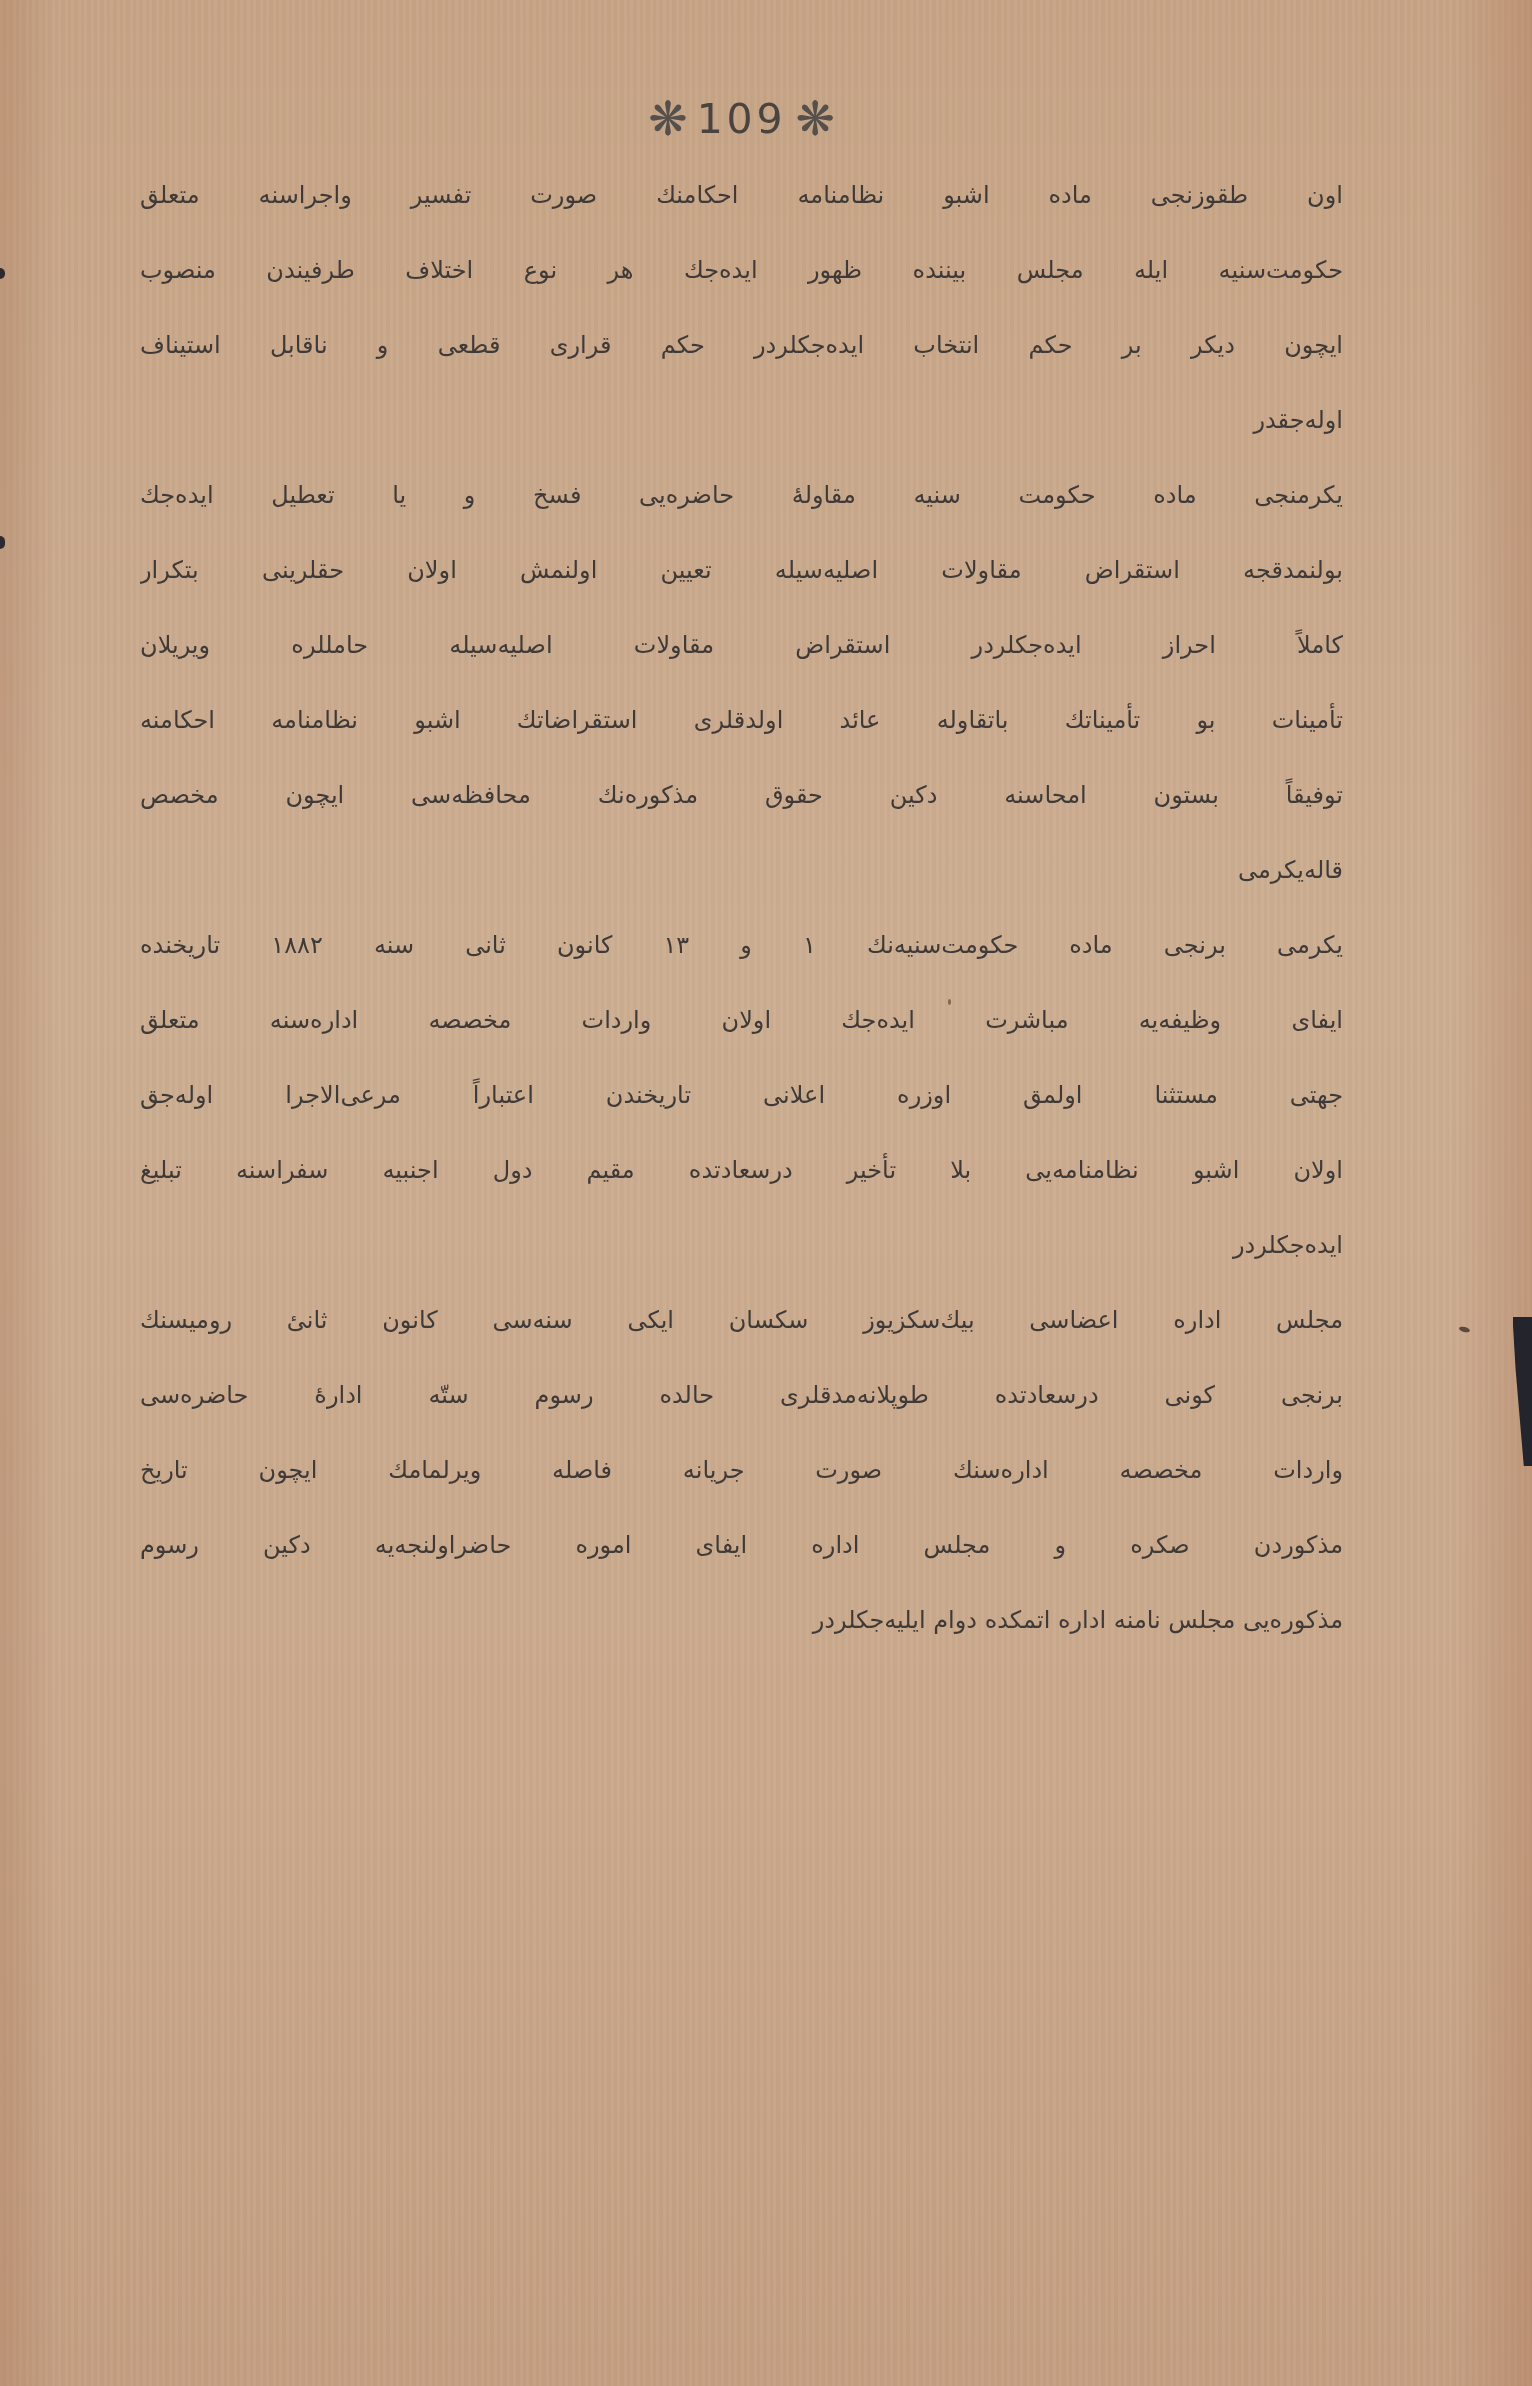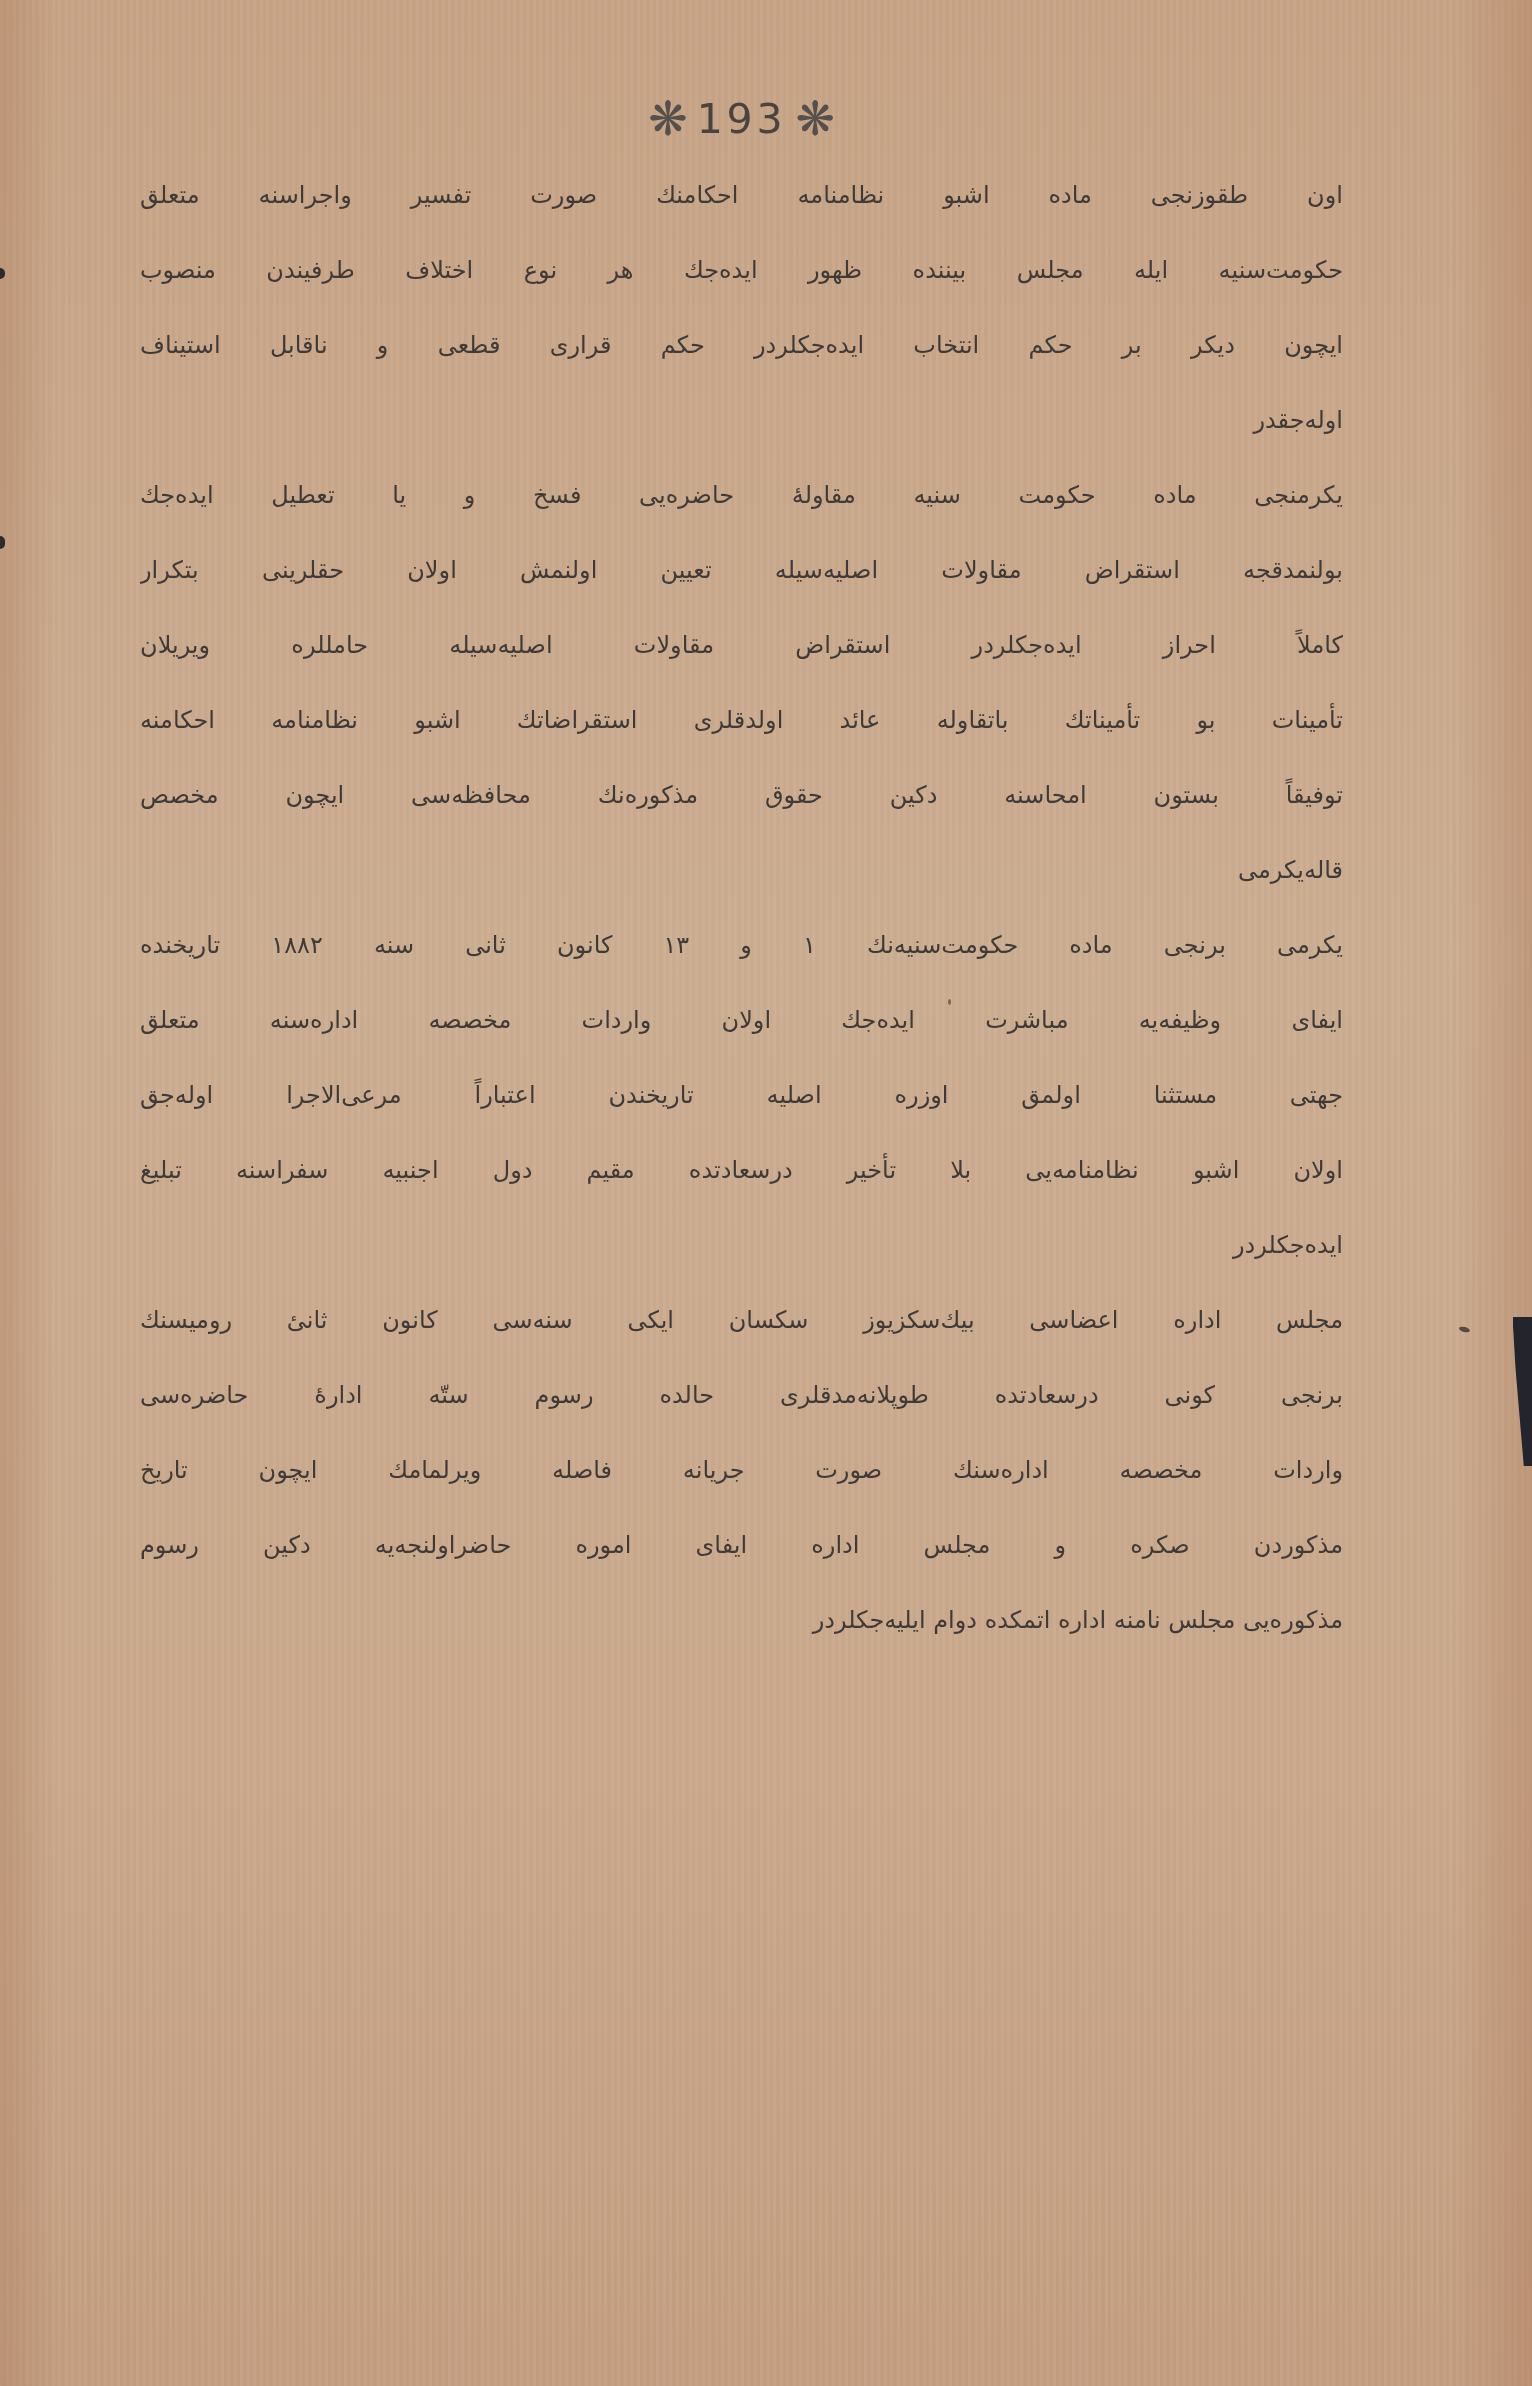--- a/index.html
+++ b/index.html
@@ -102,21 +102,21 @@
     border-radius: 50%;
   }
 </style>
 </head>
 <body>
 
 <div class="page">
 
   <div class="page-number">
     <span class="ornament">❋</span>
-    <span class="num">193</span>
+    <span class="num">109</span>
     <span class="ornament">❋</span>
   </div>
 
   <div class="text-block">
 
     <div class="paragraph">
       <div class="line">اون طقوزنجی ماده    اشبو نظامنامه احکامنك صورت تفسیر واجراسنه متعلق</div>
       <div class="line">حکومت‌سنیه ایله مجلس بیننده ظهور ایده‌جك هر نوع اختلاف طرفیندن منصوب</div>
       <div class="line">ایچون دیکر بر حکم انتخاب ایده‌جکلردر    حکم قراری قطعی و ناقابل استیناف</div>
       <div class="line last">اوله‌جقدر</div>
@@ -127,21 +127,21 @@
       <div class="line">بولنمدقجه استقراض مقاولات اصلیه‌سیله تعیین اولنمش اولان حقلرینی بتکرار</div>
       <div class="line">کاملاً احراز ایده‌جکلردر    استقراض مقاولات اصلیه‌سیله حامللره ویریلان</div>
       <div class="line">تأمینات بو تأمیناتك باتقاوله عائد اولدقلری استقراضاتك اشبو نظامنامه احکامنه</div>
       <div class="line">توفیقاً بستون امحاسنه دکین حقوق مذکوره‌نك محافظه‌سی ایچون مخصص</div>
       <div class="line last">قاله‌یکرمی</div>
     </div>
 
     <div class="paragraph">
       <div class="line">یکرمی برنجی ماده    حکومت‌سنیه‌نك ۱ و ۱۳ کانون ثانی سنه ۱۸۸۲ تاریخنده</div>
       <div class="line">ایفای وظیفه‌یه مباشرت ایده‌جك اولان واردات مخصصه اداره‌سنه متعلق</div>
-      <div class="line">جهتی مستثنا اولمق اوزره اصلیه تاریخندن اعتباراً مرعی‌الاجرا اوله‌جق</div>
+      <div class="line">جهتی مستثنا اولمق اوزره اعلانی تاریخندن اعتباراً مرعی‌الاجرا اوله‌جق</div>
       <div class="line">اولان اشبو نظامنامه‌یی بلا تأخیر درسعادتده مقیم دول اجنبیه سفراسنه تبلیغ</div>
       <div class="line last">ایده‌جکلردر</div>
     </div>
 
     <div class="paragraph">
       <div class="line">مجلس اداره اعضاسی بیك‌سکزیوز سکسان ایکی سنه‌سی کانون ثانیٔ رومیسنك</div>
       <div class="line">برنجی کونی درسعادتده طوپلانه‌مدقلری حالده رسوم ستّه ادارهٔ حاضره‌سی</div>
       <div class="line">واردات مخصصه اداره‌سنك صورت جریانه فاصله ویرلمامك ایچون تاریخ</div>
       <div class="line">مذکوردن صکره و مجلس اداره ایفای اموره حاضراولنجه‌یه دکین رسوم</div>
       <div class="line last">مذکوره‌یی مجلس نامنه اداره اتمکده دوام ایلیه‌جکلردر</div>

